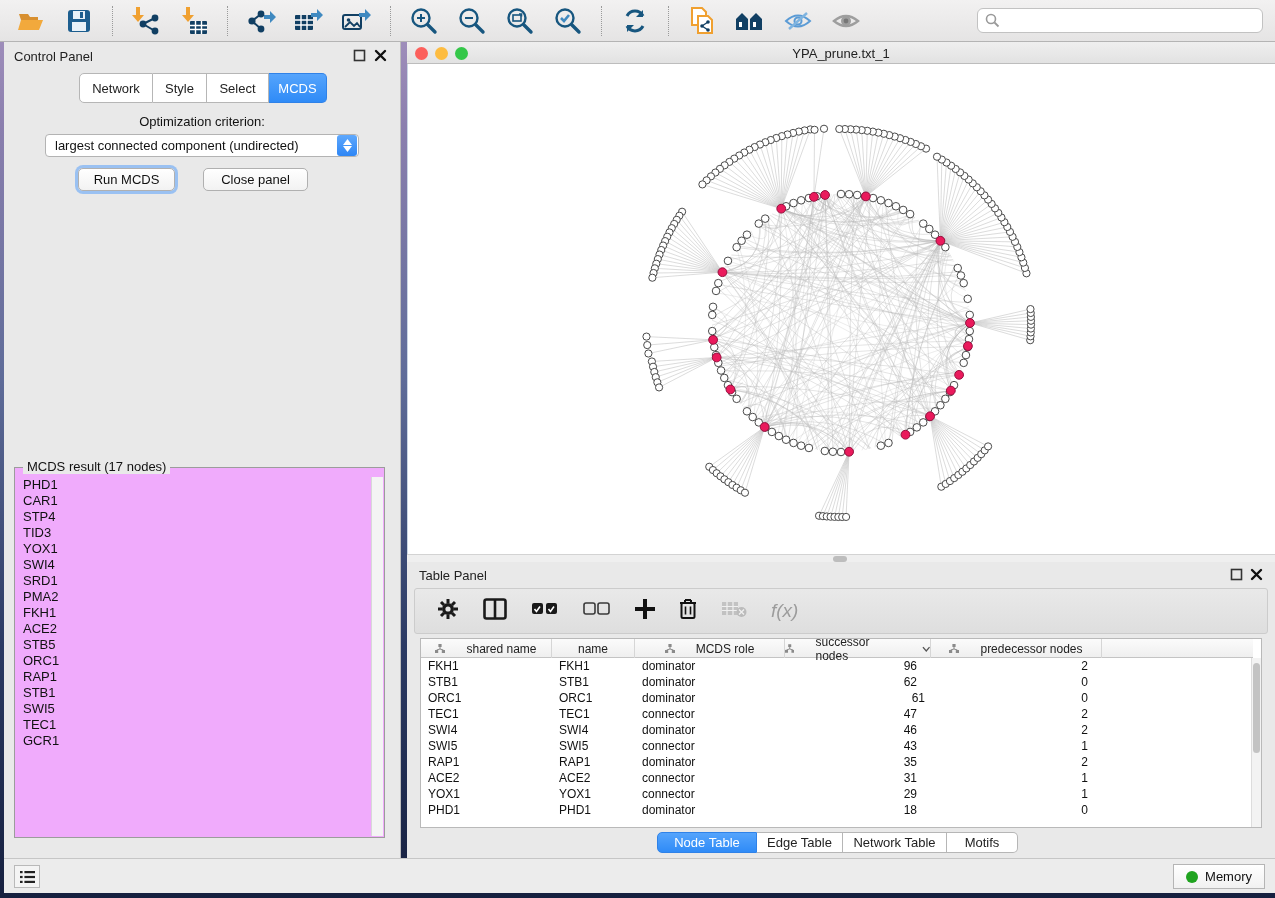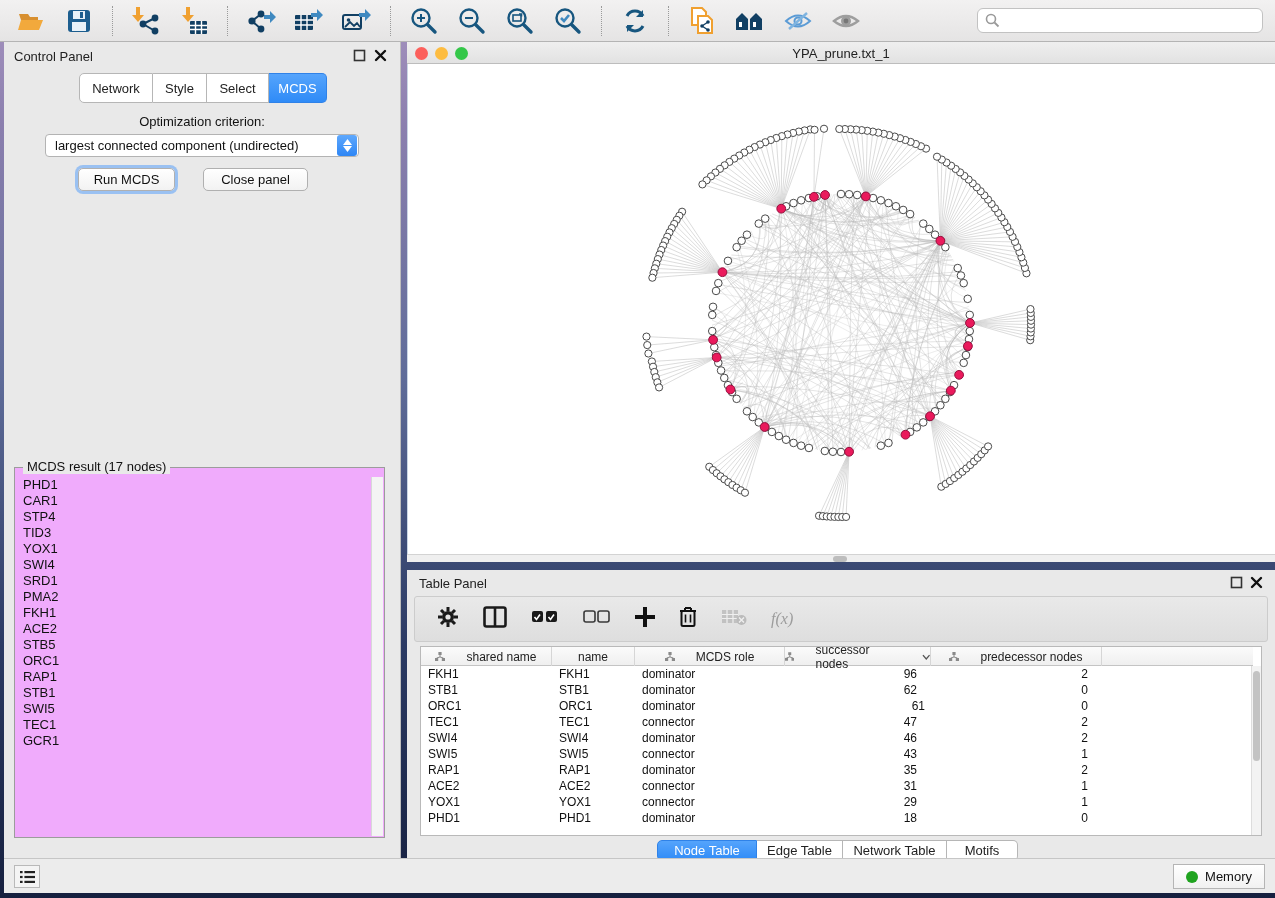--- a/index.html
+++ b/index.html
@@ -59,21 +59,21 @@
     background:linear-gradient(180deg,#efefef,#e2e2e2); border-bottom:1px solid #bdbdbd; }
   .light { position:absolute; top:5px; width:13px; height:13px; border-radius:50%; }
   #net-title { position:absolute; width:100%; text-align:center; top:4px; font-size:13px; color:#222; }
   #net-canvas { position:absolute; left:0; top:22px; width:868px; height:490px; background:#fff;
     border-left:1px solid #c9d6e4; }
   #net-hscroll { position:absolute; left:0; top:512px; width:868px; height:8px; background:#efefef;
     border-top:1px solid #d3d3d3; }
   #net-hthumb { position:absolute; left:426px; top:1px; width:14px; height:6px; background:#bdbdbd; border-radius:3px; }
 
   
-  #table-panel { position:absolute; left:407px; top:562px; width:868px; height:296px; background:#e9e9e9;margin-top:8px; }
+  #table-panel { position:absolute; left:407px; top:562px; width:868px; height:296px; background:#e9e9e9; }
   #tp-title { position:absolute; left:12px; top:6px; font-size:13px; color:#222; }
   #tp-toolbar { position:absolute; left:7px; top:26px; width:854px; height:46px;
     background:linear-gradient(180deg,#e9e9e9,#dedede); border:1px solid #cccccc; border-radius:3px;
     display:flex; align-items:center; gap:24px; padding-left:22px; }
   #tp-table { position:absolute; left:13px; top:76px; width:842px; height:190px; background:#fff;
     border:1px solid #b9b9b9; overflow:hidden; }
   #thead { position:absolute; left:0; top:0; width:832px; height:19px;
     background:linear-gradient(180deg,#fbfbfb,#efefef); border-bottom:1px solid #c4c4c4; }
   .th { position:absolute; top:0; height:19px; display:flex; align-items:center; justify-content:center;
     gap:21px; font-size:12px; color:#222; border-right:1px solid #d6d6d6; }
@@ -989,21 +989,21 @@
     <span style="opacity:.45">
       <svg width="26" height="18" viewBox="0 0 26 18">
           <rect x="1" y="2" width="16" height="13" fill="#9a9a9a"></rect>
           <g stroke="#fff" stroke-width="1.2">
             <path d="M1 6.5 h16 M1 10.5 h16 M6 2 v13 M12 2 v13"></path>
           </g>
           <circle cx="20.5" cy="12" r="5" fill="#8b8b8b"></circle>
           <path d="M18 9.5 l5 5 M23 9.5 l-5 5" stroke="#fff" stroke-width="1.4"></path>
         </svg>
     </span>
-    <span style="font-family:Liberation Serif, serif;font-style:italic;font-size:16px;color:#9c9c9c">f(x)</span>
+    <span style="font-family:Liberation Sans, sans-serif;font-style:italic;font-size:19px;color:#9c9c9c">f(x)</span>
   </div>
 
   <div id="tp-table">
     <div id="thead">
         <div class="th" style="left: 0px; width: 131px;">
           <svg width="10" height="9" viewBox="0 0 10 9">
             <g fill="#8a8a8a">
               <rect x="3.4" y="0" width="3.2" height="3"></rect>
               <rect x="0" y="6" width="3.2" height="3"></rect>
               <rect x="6.8" y="6" width="3.2" height="3"></rect>

